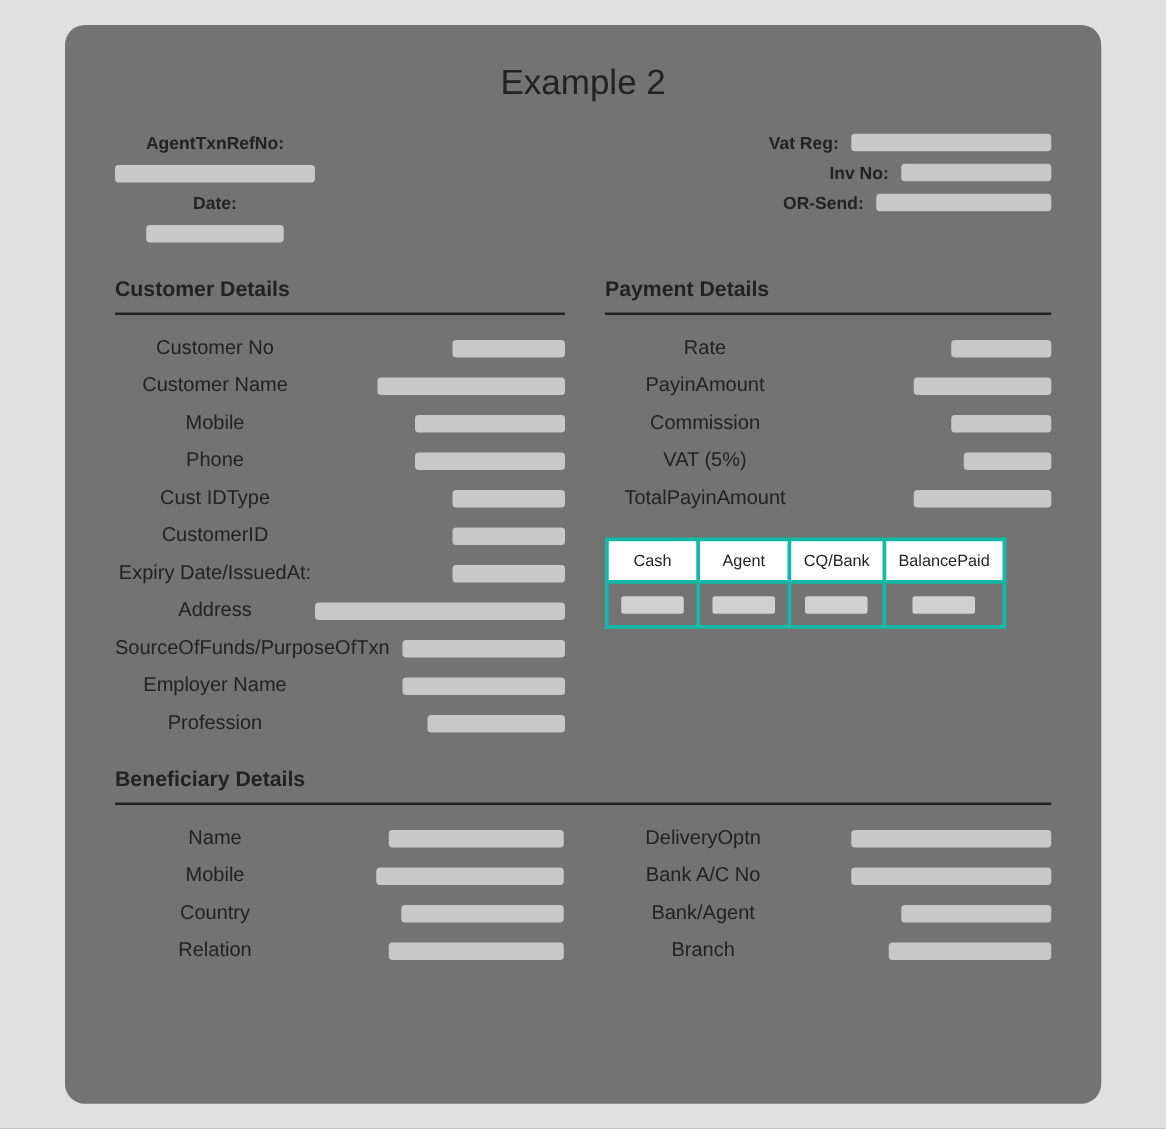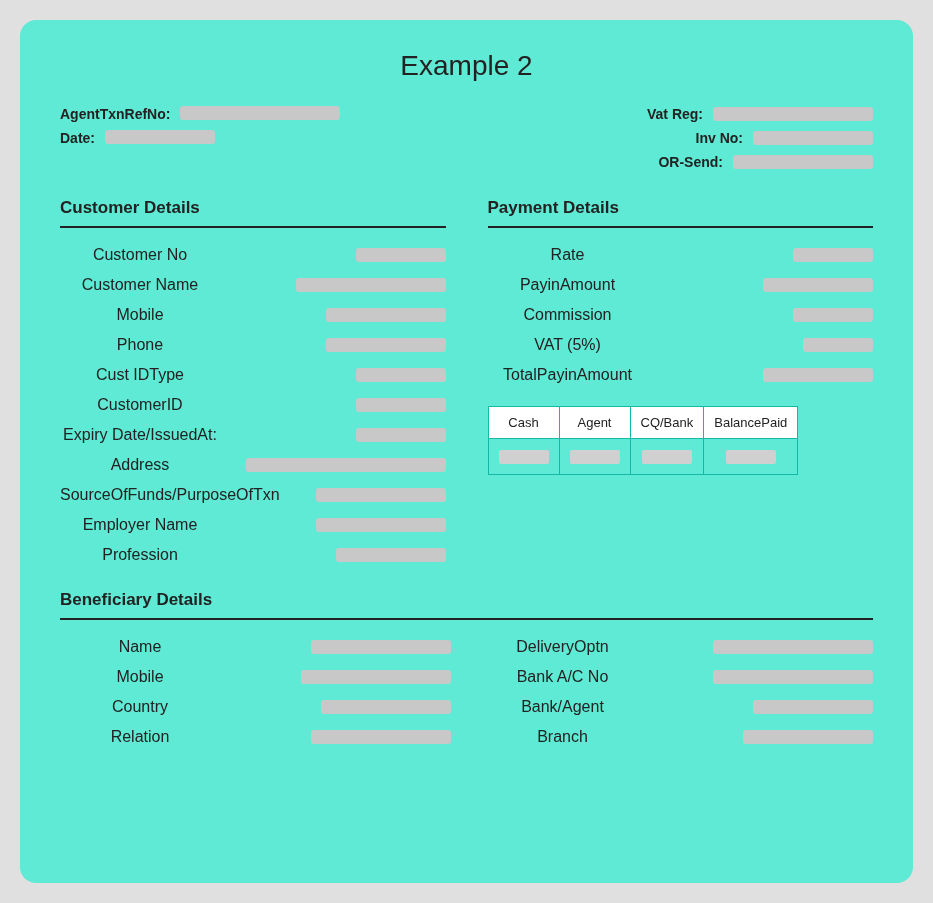--- a/index.html
+++ b/index.html
@@ -5,43 +5,45 @@
     * { box-sizing: border-box; margin: 0; padding: 0; }
     body {
       background: #e0e0e0;
       display: flex;
       justify-content: center;
       align-items: center;
       min-height: 100vh;
       font-family: Arial, sans-serif;
     }
     .page {
-      background: #5eead4;
+      background: #737373;
       border-radius: 16px;
-      width: 893px;
+      width: 829px;
       min-height: 863px;
       padding: 30px 40px 40px 40px;
       position: relative;
     }
     .page-title {
       text-align: center;
       font-size: 28px;
       font-weight: normal;
       margin-bottom: 24px;
       color: #222;
     }
     .top-section {
       display: flex;
       justify-content: space-between;
       margin-bottom: 20px;
     }
     .top-left .field-row {
       display: flex;
+      align-items: center;
       margin-bottom: 8px;
       gap: 10px;
+      flex-direction: column;
     }
     .top-left .field-row label {
       font-weight: bold;
       font-size: 14px;
       color: #222;
     }
     .placeholder-bar {
       background: #c8c8c8;
       border-radius: 3px;
       height: 14px;
@@ -56,21 +58,21 @@
       margin-bottom: 8px;
       gap: 10px;
     }
     .top-right .field-row label {
       font-weight: bold;
       font-size: 14px;
       color: #222;
     }
     .sections-wrapper {
       display: flex;
-      gap: 42px;
+      gap: 32px;
     }
     .left-section {
       flex: 1;
     }
     .right-section {
       flex: 1;
     }
     .section-title {
       font-weight: bold;
       font-size: 17px;
@@ -110,21 +112,21 @@
     .bene-left, .bene-right {
       flex: 1;
     }
     .payment-table {
       border: 1px solid #aaa;
       border-collapse: collapse;
       margin-top: 16px;
       width: 310px;
     }
     .payment-table th, .payment-table td {
-      border: 1px solid #14b8a6;
+      border: 3px solid #14b8a6;
       padding: 8px 10px;
       font-size: 13px;
       text-align: center;
       color: #222;
     }
     .payment-table th {
       font-weight: normal;
       background: #fff;
     }
     .payment-table td {

